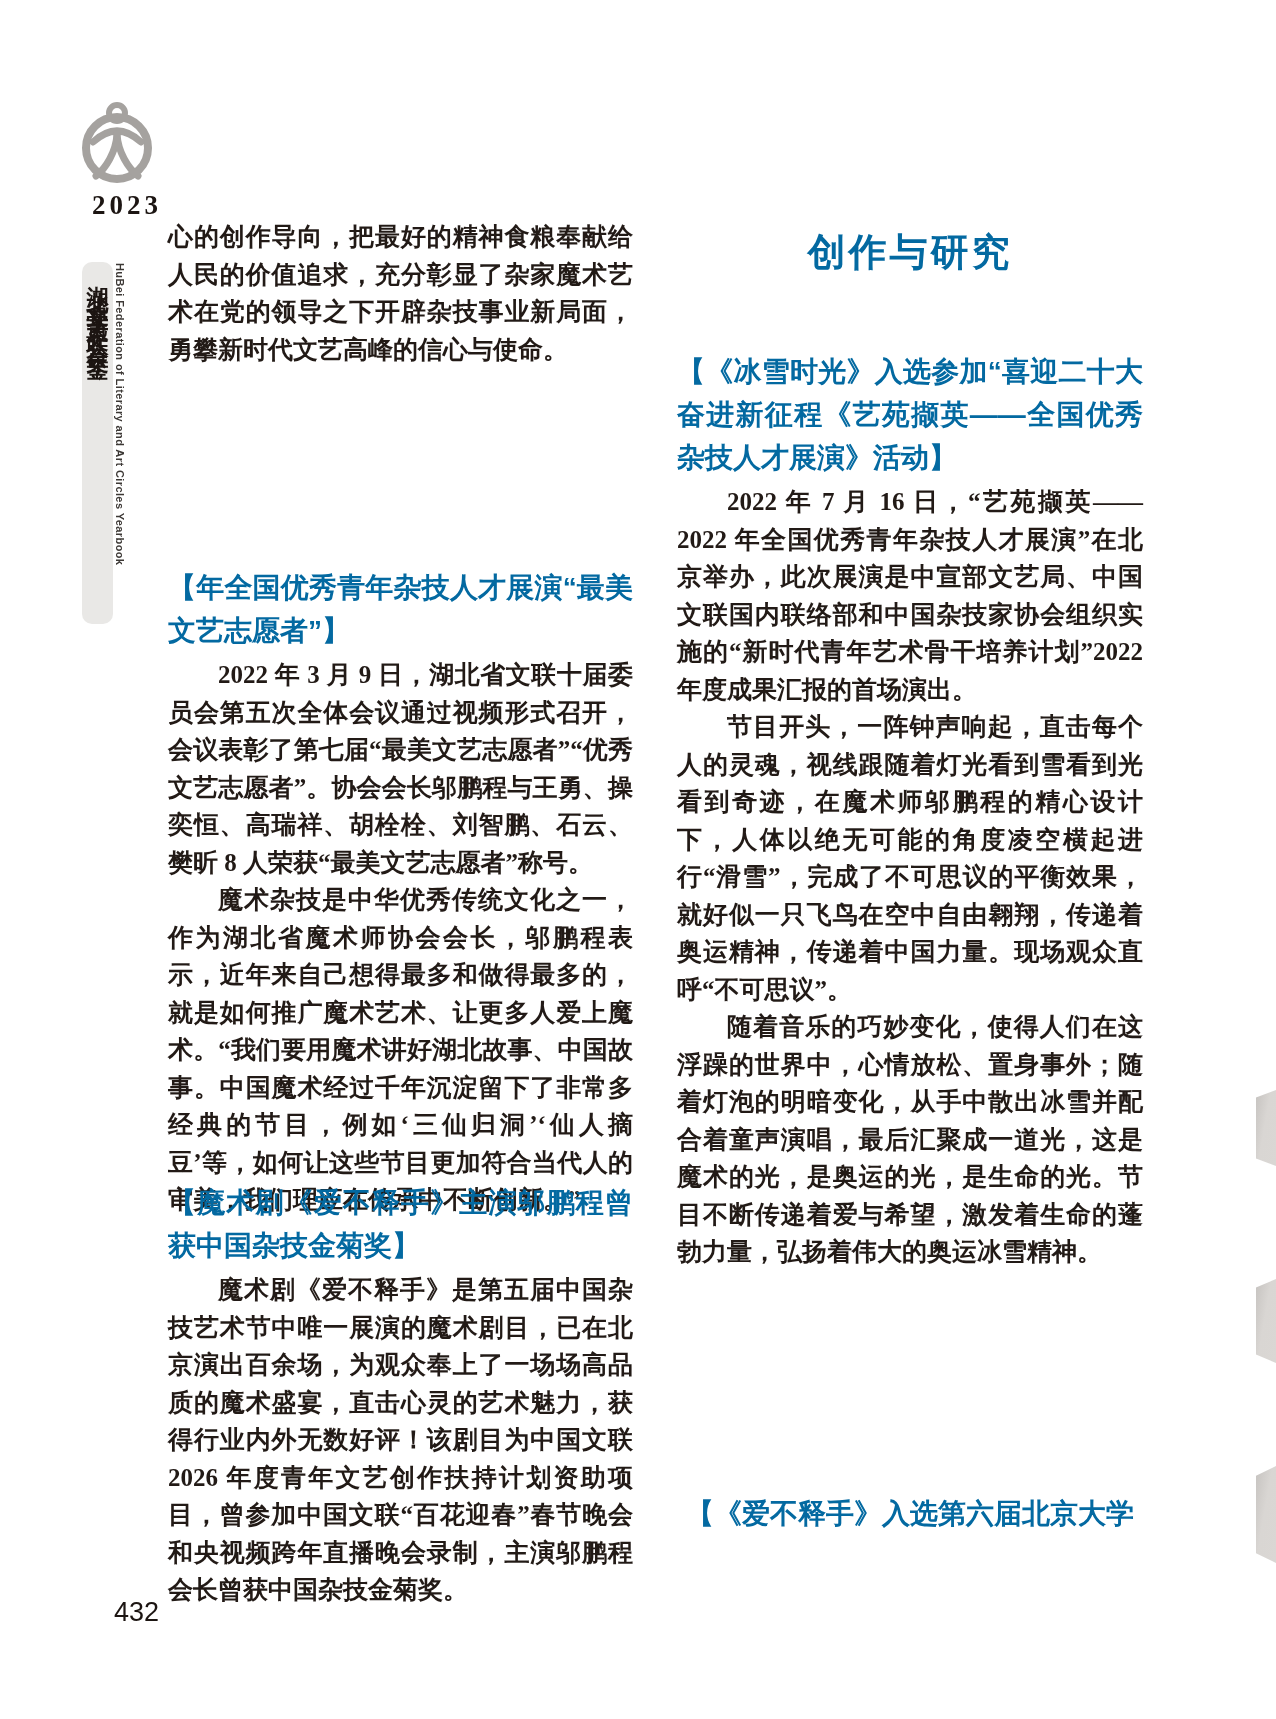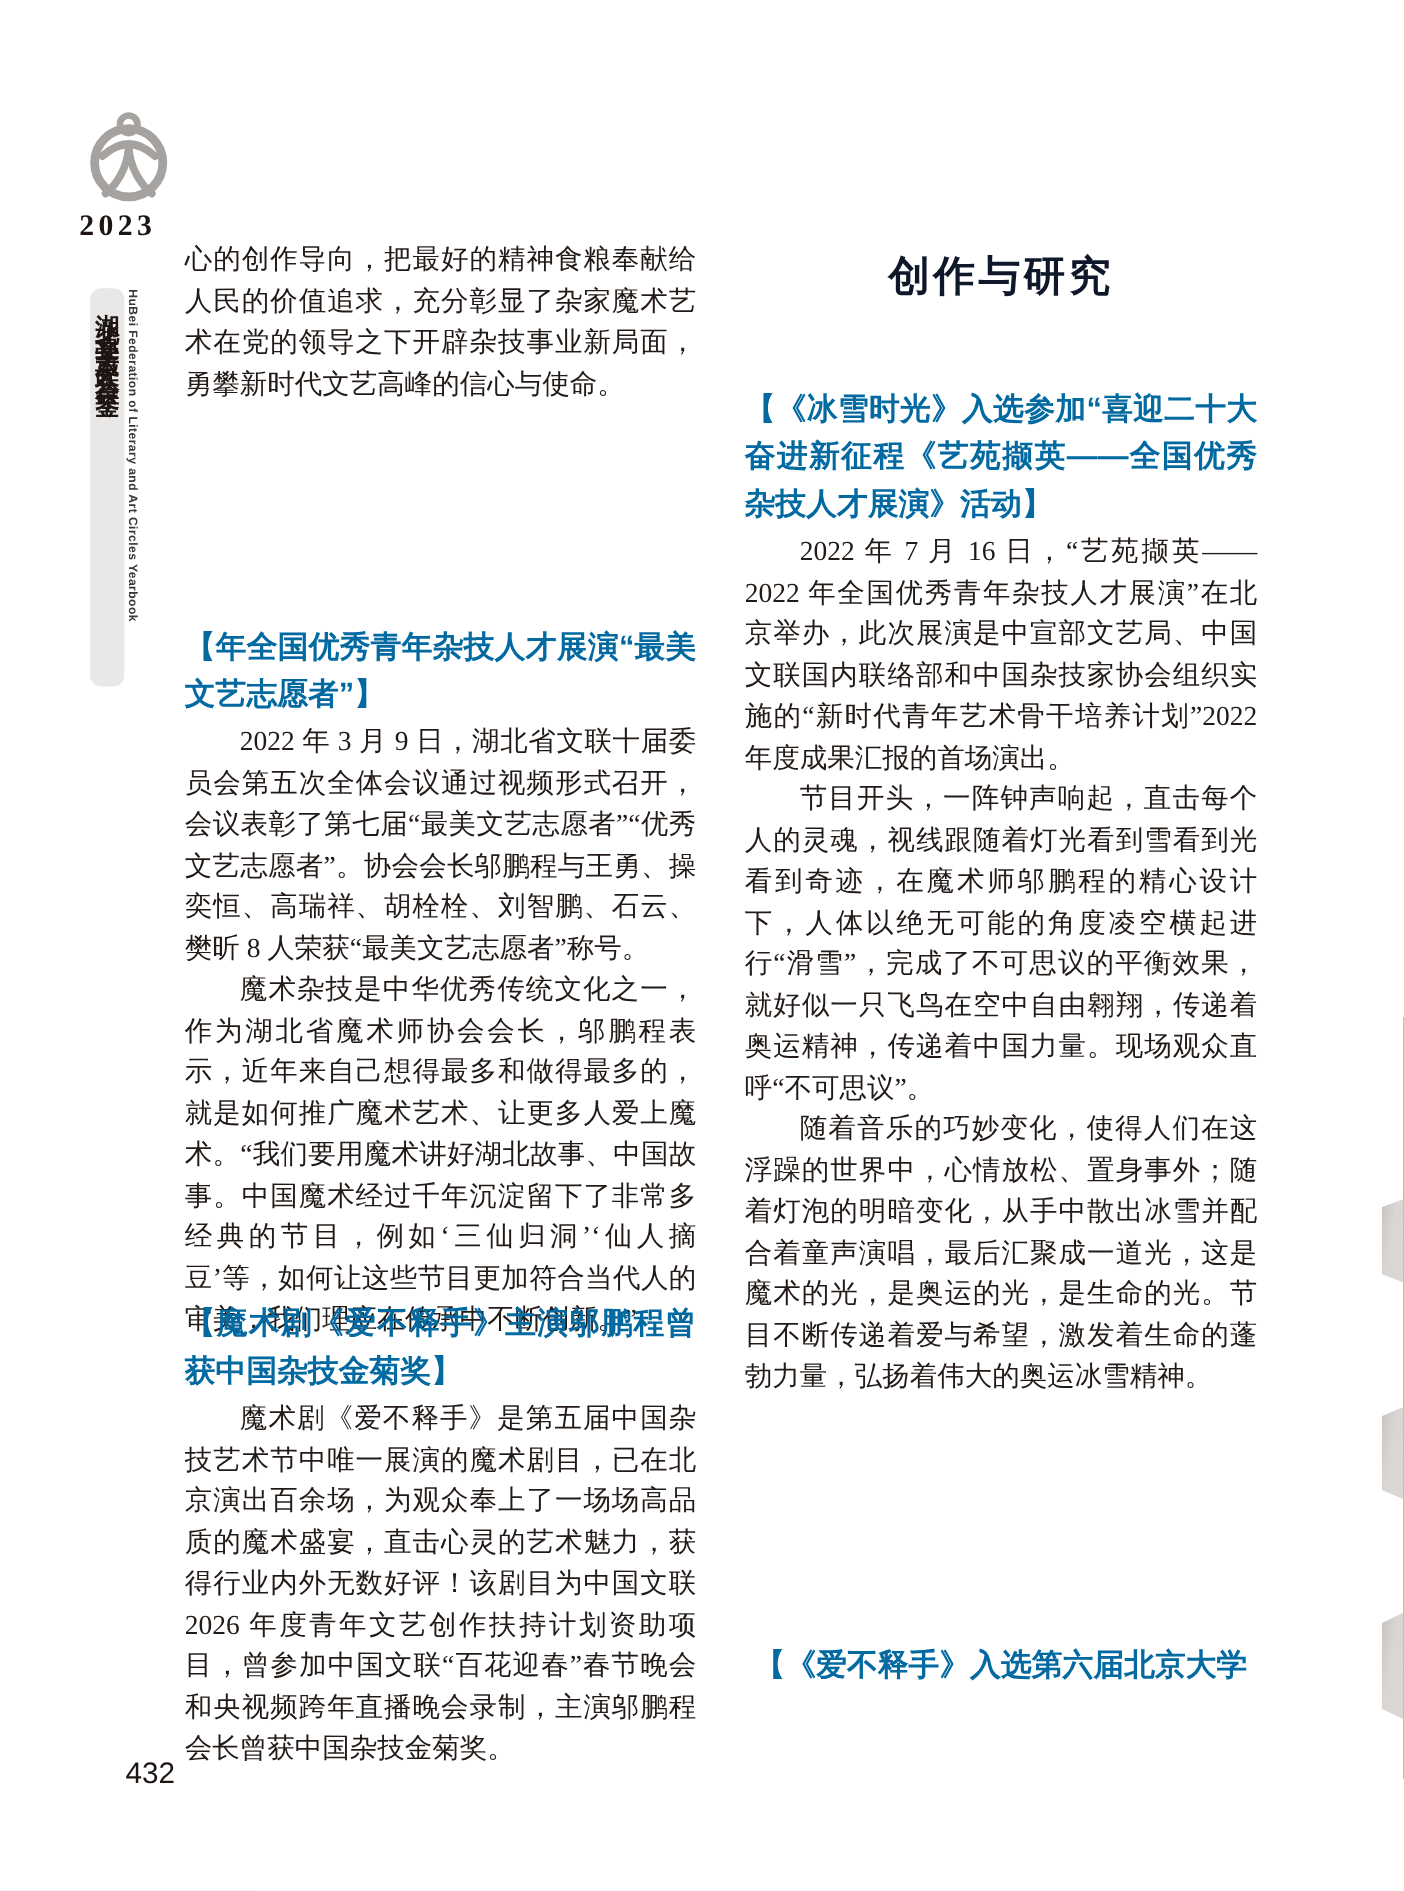--- a/index.html
+++ b/index.html
@@ -5,21 +5,21 @@
   html,body{margin:0;padding:0;background:#888;}
   .page{
     position:relative;
     width:1276px;height:1719px;
     background:#ffffff;
     overflow:hidden;
     font-family:"Liberation Serif","DejaVu Serif",serif;
     color:#221a16;
   }
   
-  .logo-block{position:absolute;left:72px;top:98px;width:90px;text-align:left;}
+  .logo-block{position:absolute;left:72px;top:98px;width:90px;text-align:right;}
   .logo-block svg{display:block;margin:0 auto;}
   .year{
     font-family:"Liberation Serif","DejaVu Serif",serif;
     font-weight:bold;font-size:27px;letter-spacing:4px;
     color:#1c1512;margin-top:2px;
   }
   .strip-cn{
     position:absolute;left:82px;top:262px;width:31px;height:362px;
     background:#e9e8e6;border-radius:10px;
     writing-mode:vertical-rl;text-orientation:upright;
@@ -37,26 +37,27 @@
     color:#3c3835;white-space:nowrap;
   }
   
   .block{position:absolute;}
   .col-left{left:168px;width:465px;}
   .col-right{left:677px;width:466px;}
   .para{
     margin:0;font-size:25px;line-height:37.5px;
     text-align:justify;text-indent:2em;
     color:#221a16;
+    font-weight:bold;
   }
   .para.no-indent{text-indent:0;}
   .section-title{
     margin:0;font-family:"Liberation Sans","DejaVu Sans",sans-serif;
     font-weight:bold;font-size:38px;line-height:48px;
-    letter-spacing:3px;text-align:center;color:#0f172a;
+    letter-spacing:3px;text-align:center;color:#0369a1;
   }
   .entry-heading{
     margin:0 0 4px 0;
     font-family:"Liberation Sans","DejaVu Sans",sans-serif;
     font-weight:bold;font-size:28px;line-height:43px;
     text-align:justify;color:#0369a1;
   }
   .entry-heading.single{text-align:center;}
   .page-number{
     position:absolute;left:114px;top:1597px;

